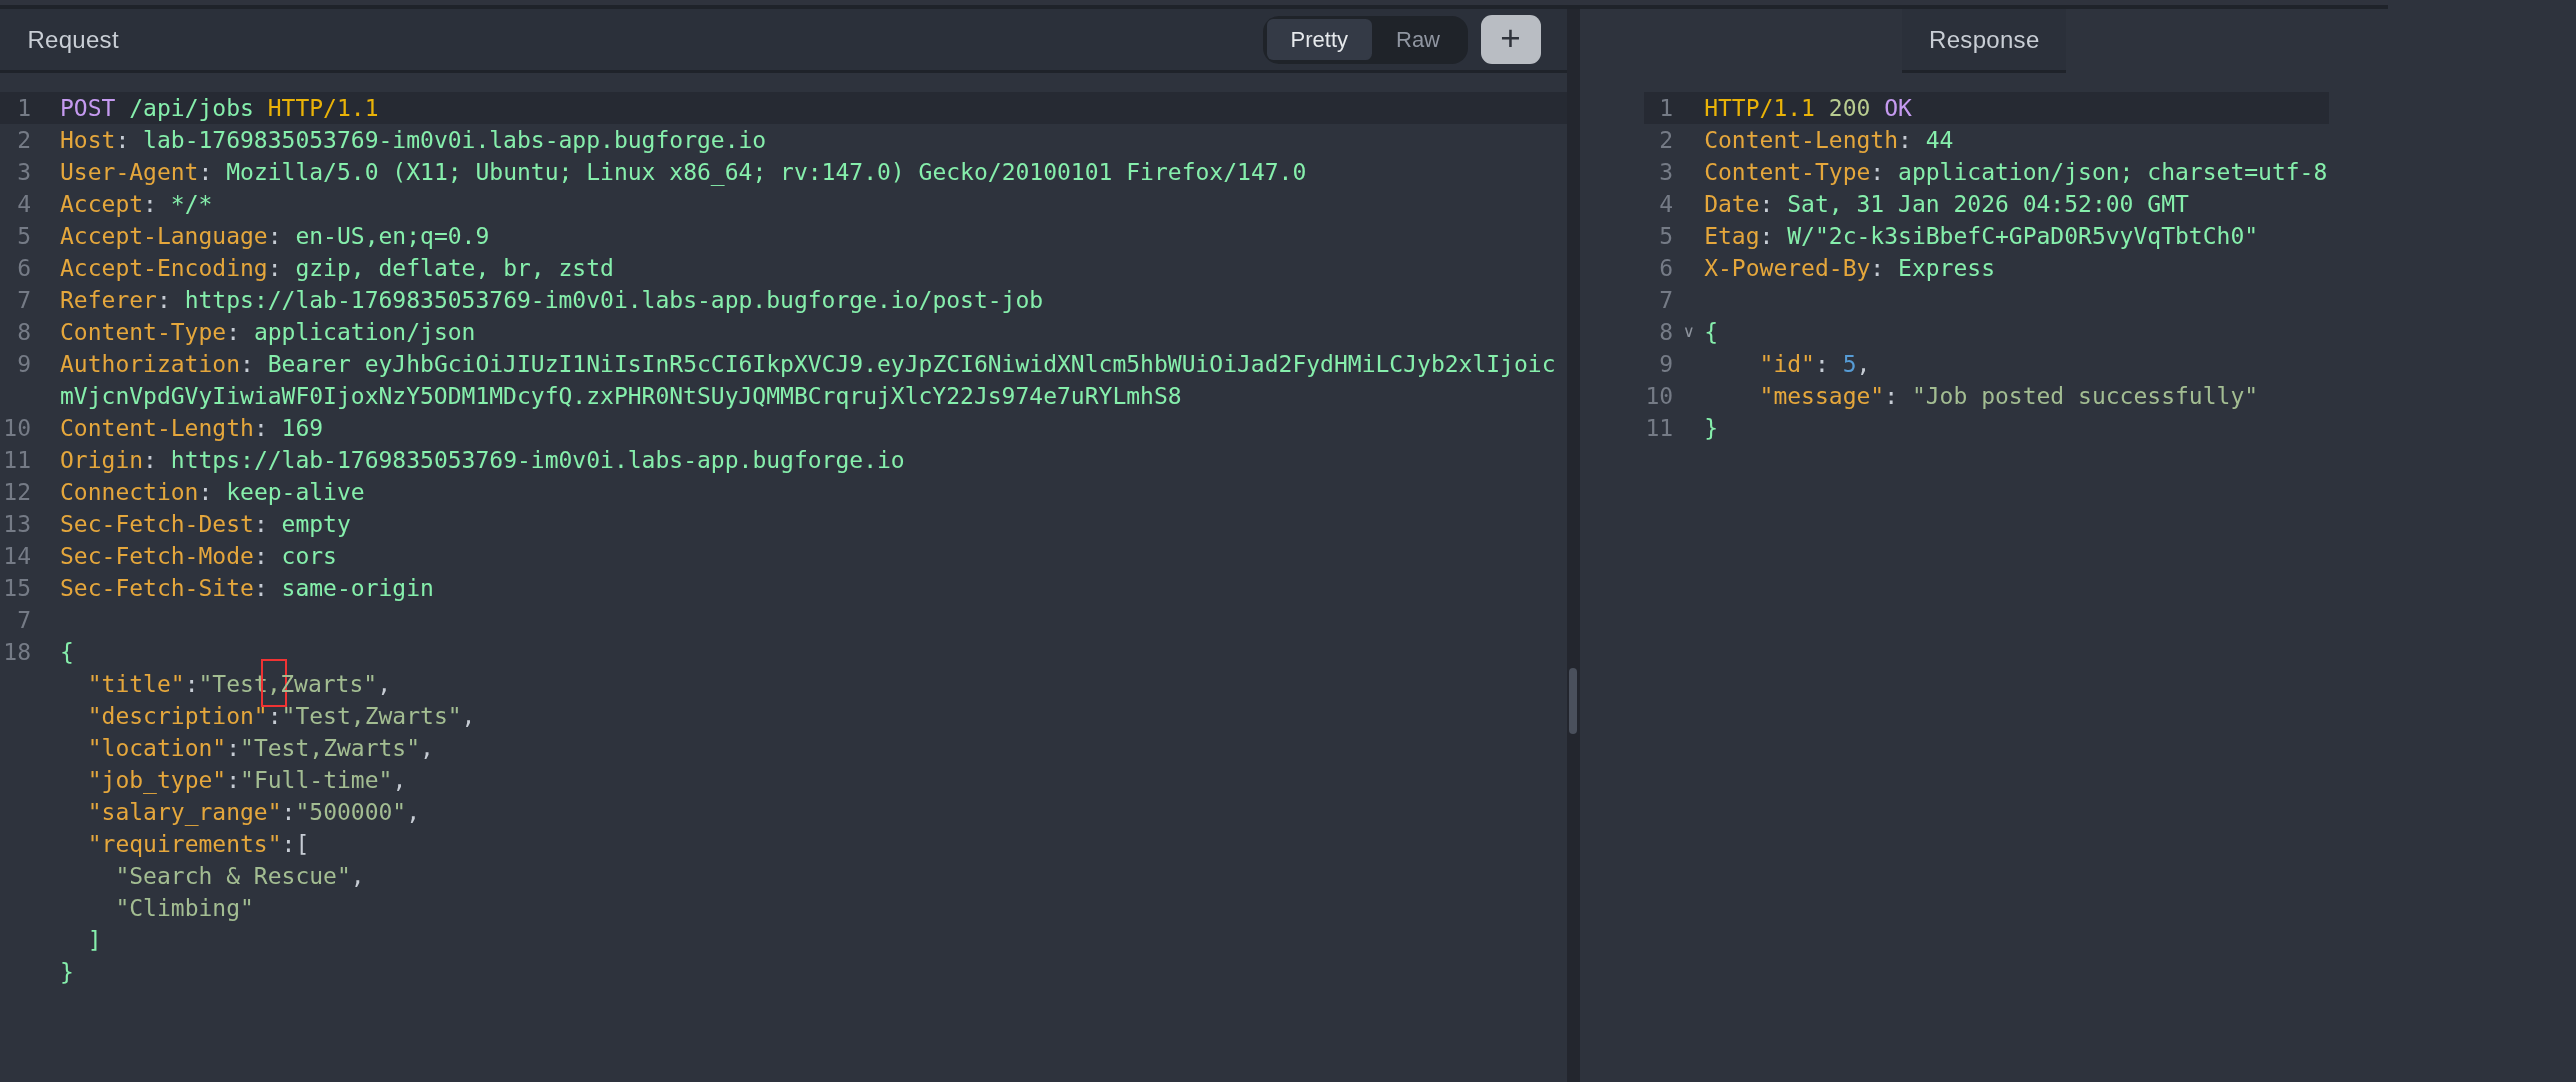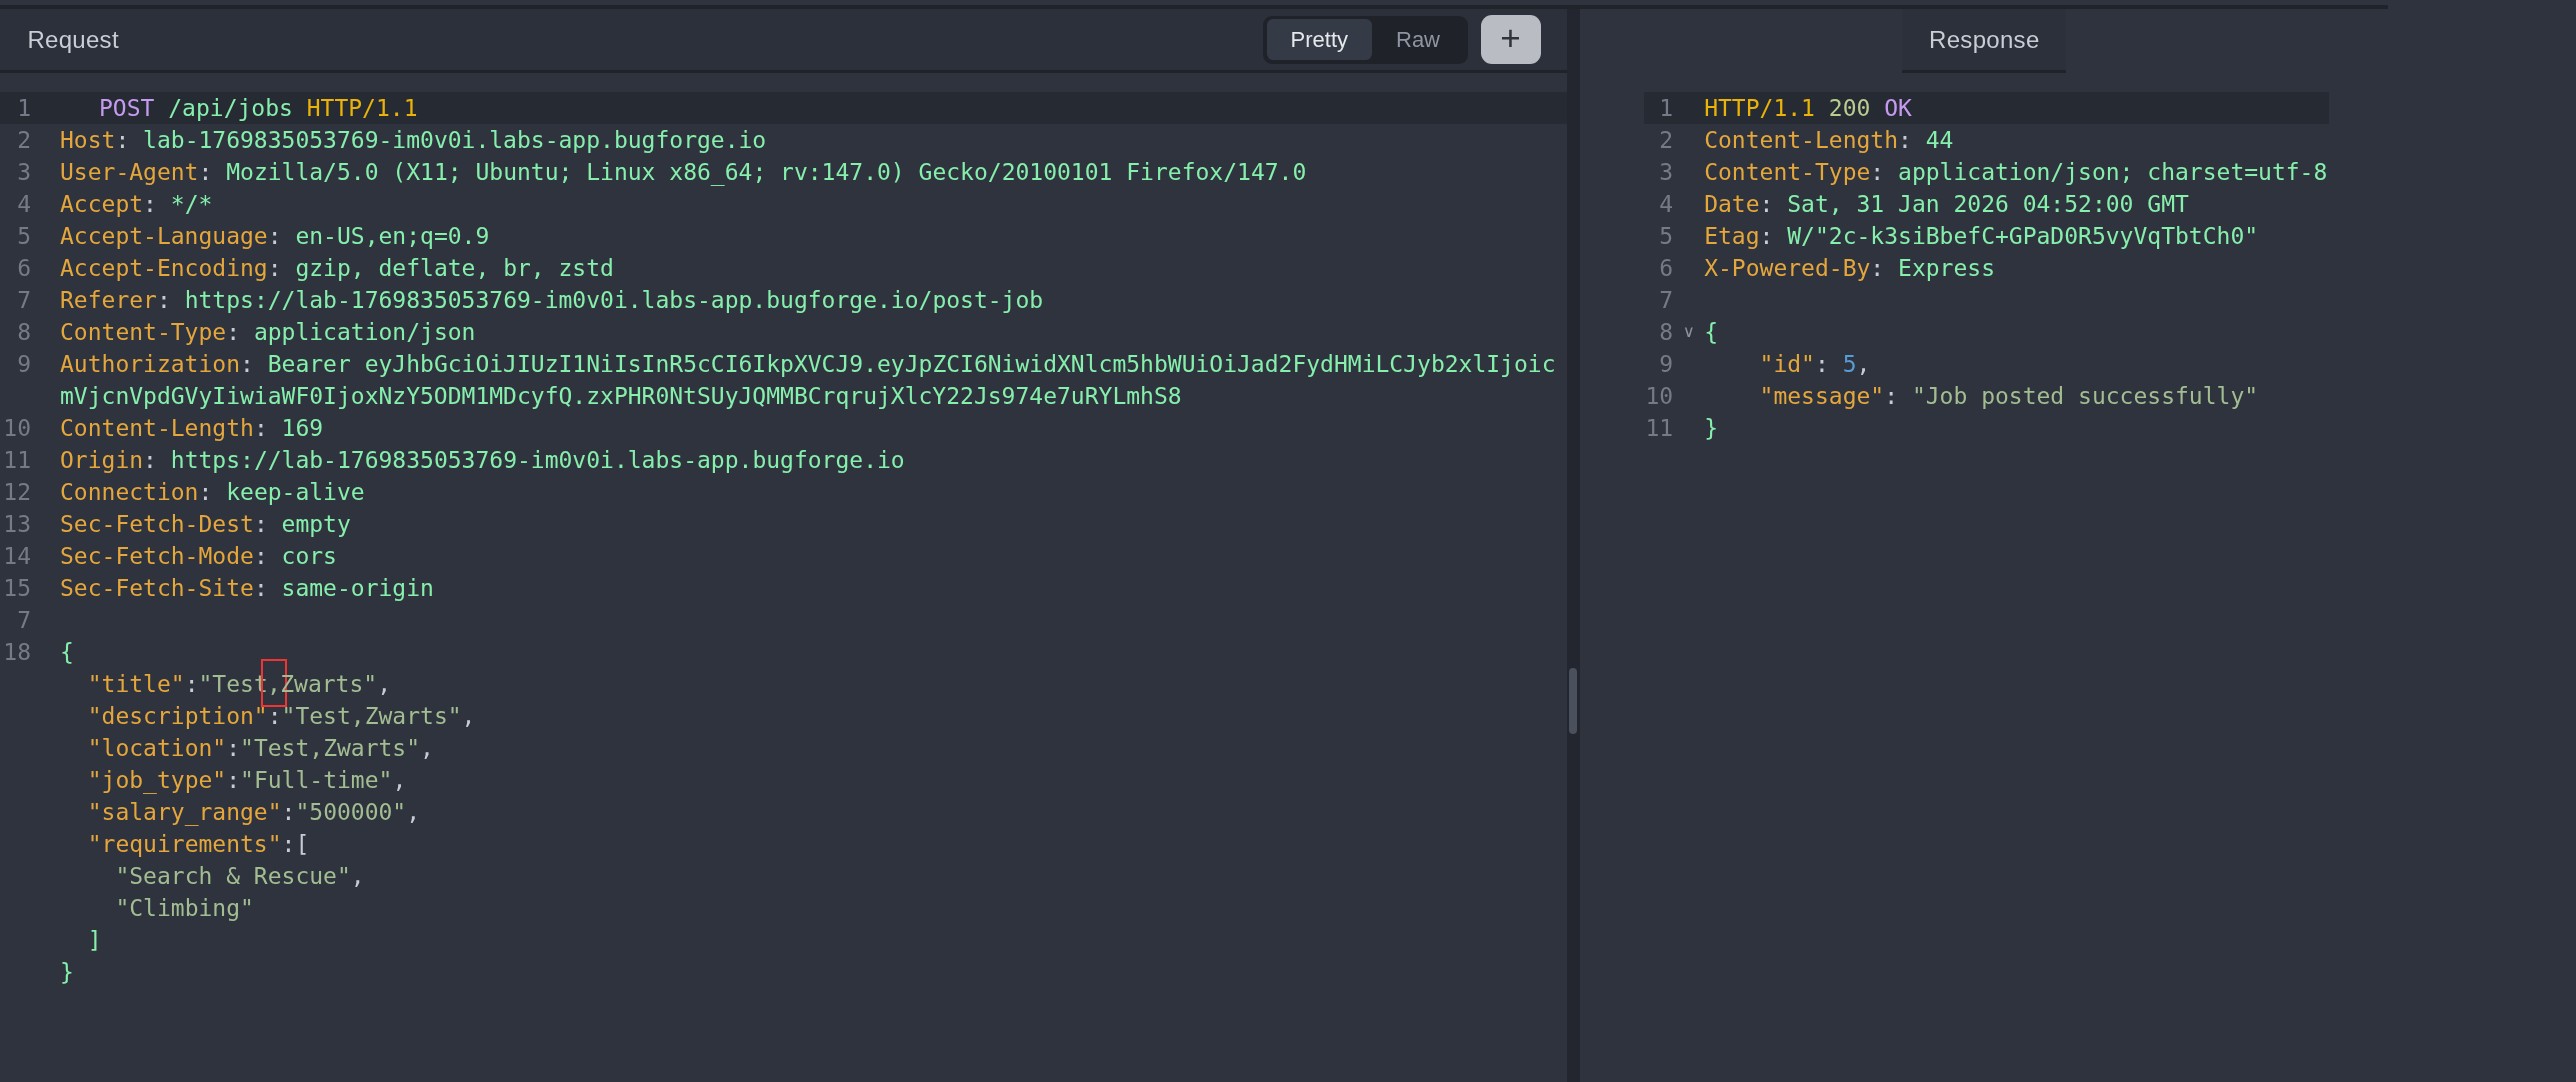--- a/index.html
+++ b/index.html
@@ -16,21 +16,21 @@
 
   .vdivider { width: 12.8px; background: #23262e; position: relative; }
   .vthumb { position: absolute; left: 1.8px; top: 659px; width: 8.2px; height: 66px;
             background: #4a505c; border-radius: 4.6px; }
 
   .phead { height: 64px; background: #2b303a; border-bottom: 3.7px solid #1f232a;
            display: flex; align-items: center; padding: 0 26.5px 0 27.4px; flex: none; }
   .ptitle { color: #c9ced5; font-size: 24px; letter-spacing: 0.3px; }
   .spacer { flex: 1; }
 
-  .toggle { background: #1f2329; border-radius: 9px; padding: 3.7px; display: flex; align-items: center; }
+  .toggle { background: #1f2329; border-radius: 16px; padding: 3.7px; display: flex; align-items: center; }
   .tbtn { font-size: 22px; padding: 7.3px 24px; border-radius: 6.4px; color: #8f95a0;
           background: transparent; border: none; font-family: inherit; cursor: pointer; }
   .tbtn.active { background: #343a46; color: #e6e9ec; }
   .plusbtn { margin-left: 12.8px; width: 60px; height: 49px; background: #b9bdc3; border: none;
              border-radius: 11px; color: #2f333b; font-size: 35px; line-height: 1;
              display: flex; align-items: center; justify-content: center; cursor: pointer;
              font-family: inherit; padding-bottom: 3.7px; }
 
   .editor { flex: 1; padding-top: 19px; overflow: hidden; position: relative;
             font-family: "DejaVu Sans Mono", "Liberation Mono", monospace;
@@ -39,21 +39,21 @@
 
   .row { display: flex; min-height: 32px; }
   .row.hl { background: #262a33; }
   .ln { flex: none; width: 31px; text-align: right; color: #757b86; user-select: none; }
   .editor.resp .ln { width: 29px; }
   .chev { flex: none; width: 29px; text-align: center; color: #8d939d; font-size: 16.5px;
           font-family: "DejaVu Sans", sans-serif; }
   .editor.resp .chev { width: 31px; }
   .code { flex: 1; white-space: pre-wrap; word-break: break-all; padding-right: 1.8px; }
 
-  .seg-m   { color: #c59af0; margin-left: 39px; }
+  .seg-m   { color: #c59af0; }
   .seg-ver { color: #eab308; }
   .seg-st  { color: #b8cc90; }
   .seg-sx  { color: #c59af0; }
   .seg-h   { color: #e5a73c; }
   .seg-p   { color: #c6ccd4; }
   .seg-v   { color: #86efac; }
   .seg-k   { color: #e5a73c; }
   .seg-s   { color: #a3bd92; }
   .seg-num { color: #569cd6; }
   .seg-rb  { color: #a3bd92; border: 2.7px solid #f03333; padding: 10px 3.7px 8.2px 3.7px; margin: 0 -6.4px; }

